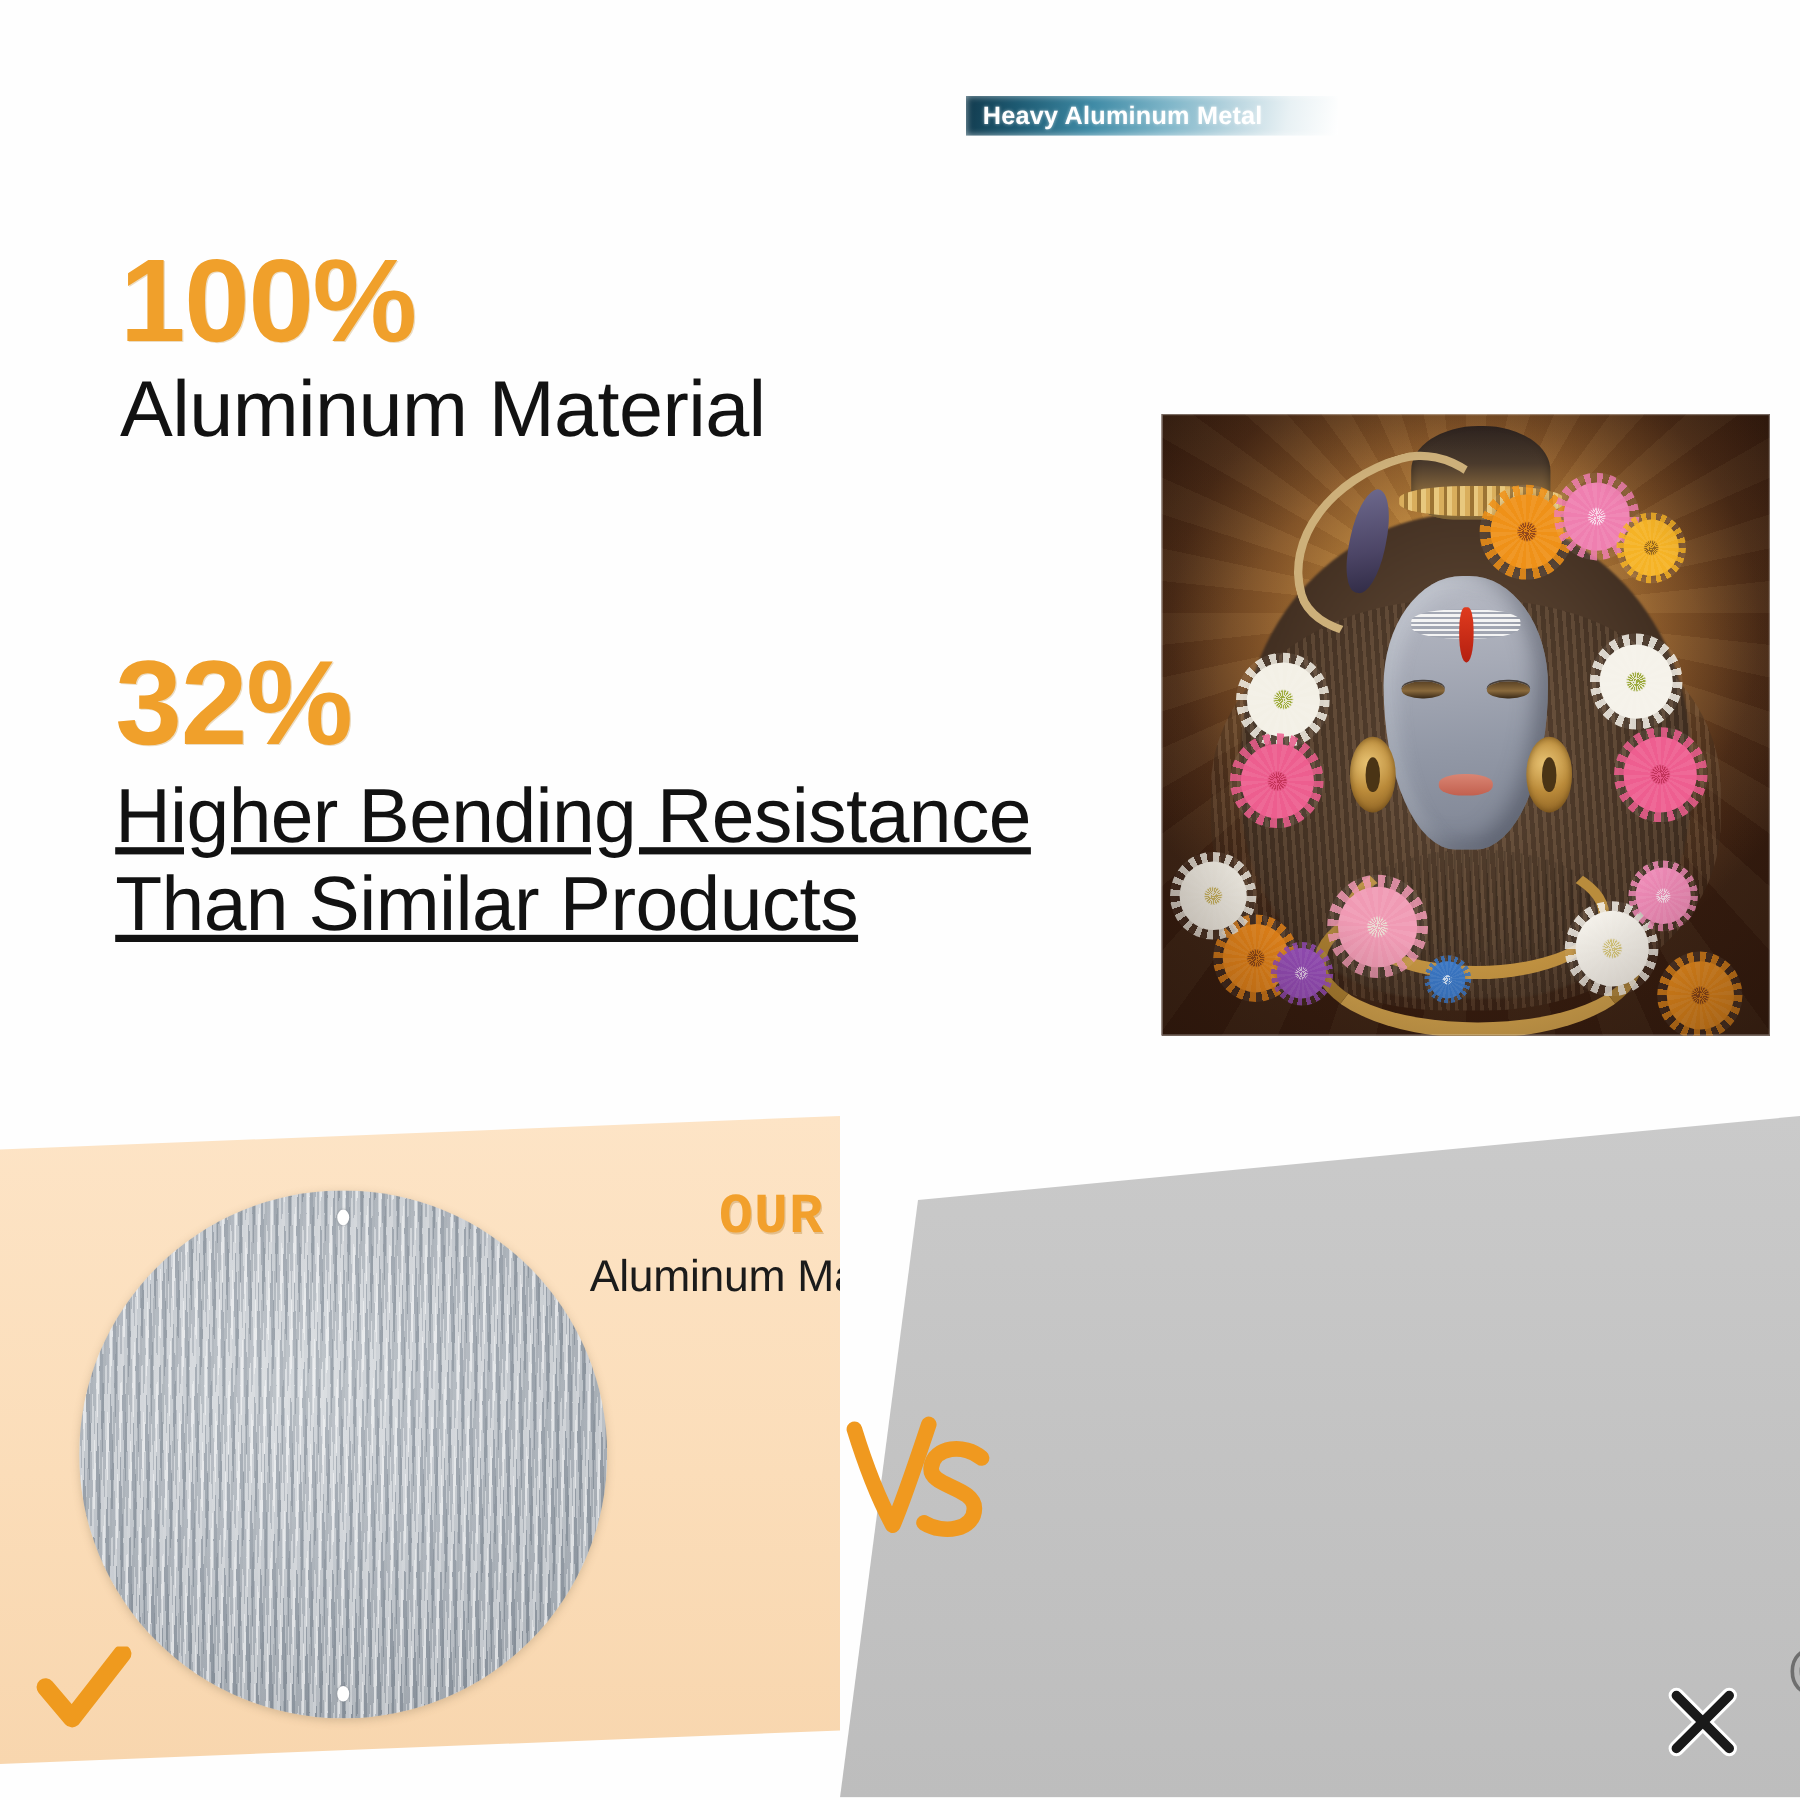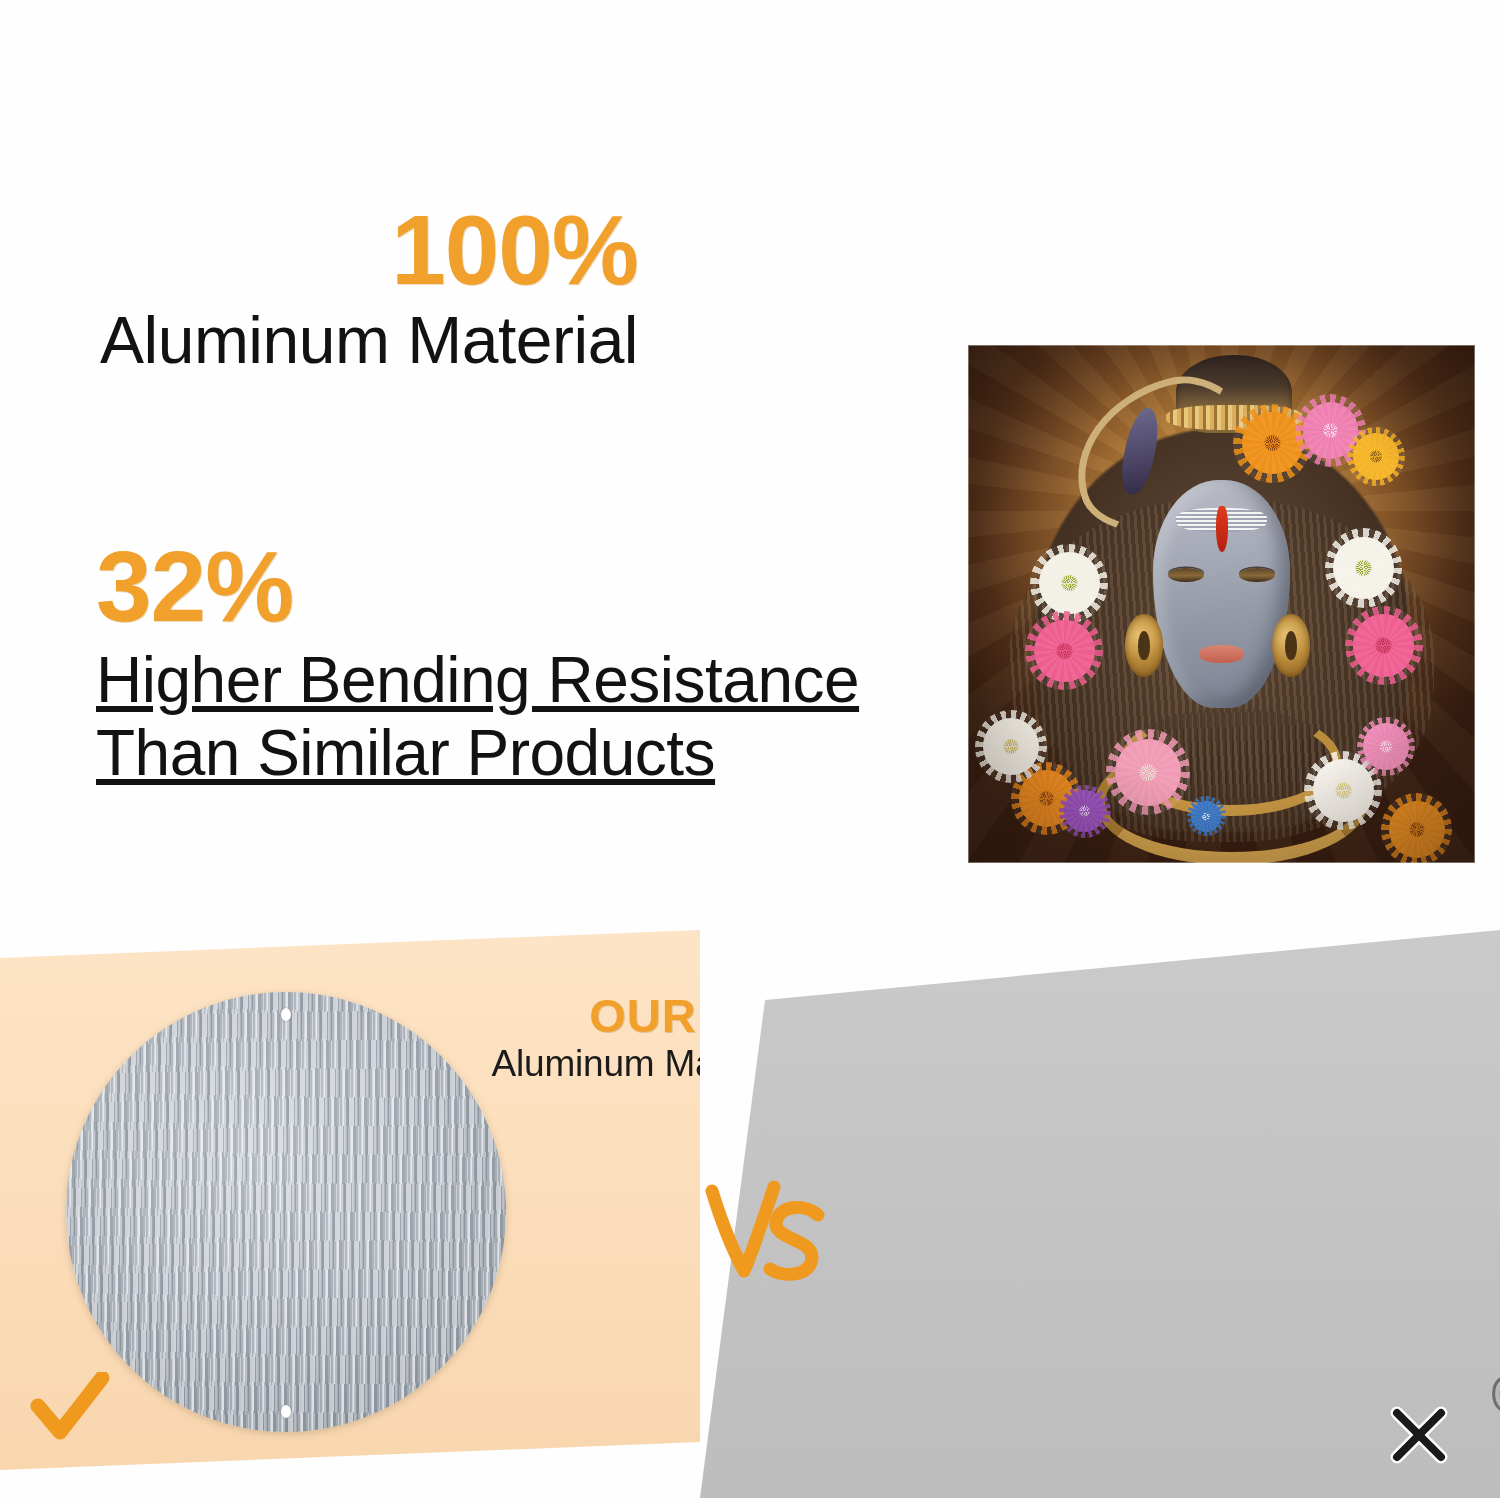--- a/index.html
+++ b/index.html
@@ -49,21 +49,21 @@
     font-size: 21px;
     font-weight: 600;
     letter-spacing: 0.2px;
     padding-left: 14px;
     white-space: nowrap;
     text-shadow: 0 0 3px rgba(255,255,255,0.55);
   }
 
   
   .stat-block { position: absolute; }
-  #stat-100 { left: 100px; top: 205px; text-align: right; }
+  #stat-100 { left: 100px; top: 205px; }
   #stat-32  { left: 96px;  top: 540px; }
 
   .stat-pct {
     color: #f0a02b;
     font-weight: 700;
     line-height: 0.92;
     letter-spacing: -1px;
     text-shadow: 1px 1px 0 rgba(180,120,20,0.25);
   }
   #stat-100 .stat-pct { font-size: 98px; }
@@ -291,20 +291,21 @@
 
   
   #label-our {
     position: absolute; left: 458px; top: 62px;
     text-align: center; width: 370px;
   }
   #label-our .our-word {
     color: #f2a02c; font-size: 47px; font-weight: 700;
     letter-spacing: 1px; line-height: 1;
     text-shadow: 1px 1px 0 rgba(170,110,20,0.30);
+    font-family: Liberation Mono, monospace;
   }
   #label-our .our-sub {
     color: #1b1b1b; font-size: 37px; font-weight: 500;
     margin-top: 4px; letter-spacing: -0.2px; white-space: nowrap;
   }
 
   #label-other {
     position: absolute; left: 740px; top: 438px;
     text-align: center; width: 290px;
   }
@@ -327,20 +328,23 @@
 
   
   #check-mark { position: absolute; left: 30px; top: 1372px; width: 80px; height: 80px; }
   #x-mark     { position: absolute; left: 1388px; top: 1404px; width: 62px; height: 62px; }
 </style>
 </head>
 <body>
 
 <div id="canvas">
 
+  <div id="top-banner">
+    <span class="banner-text">Heavy Aluminum Metal</span>
+  </div>
 
   <div id="stat-100" class="stat-block">
     <div class="stat-pct">100%</div>
     <div class="stat-desc">Aluminum Material</div>
   </div>
 
   <div id="stat-32" class="stat-block">
     <div class="stat-pct">32%</div>
     <div class="stat-desc">
       <span>Higher Bending Resistance</span>

